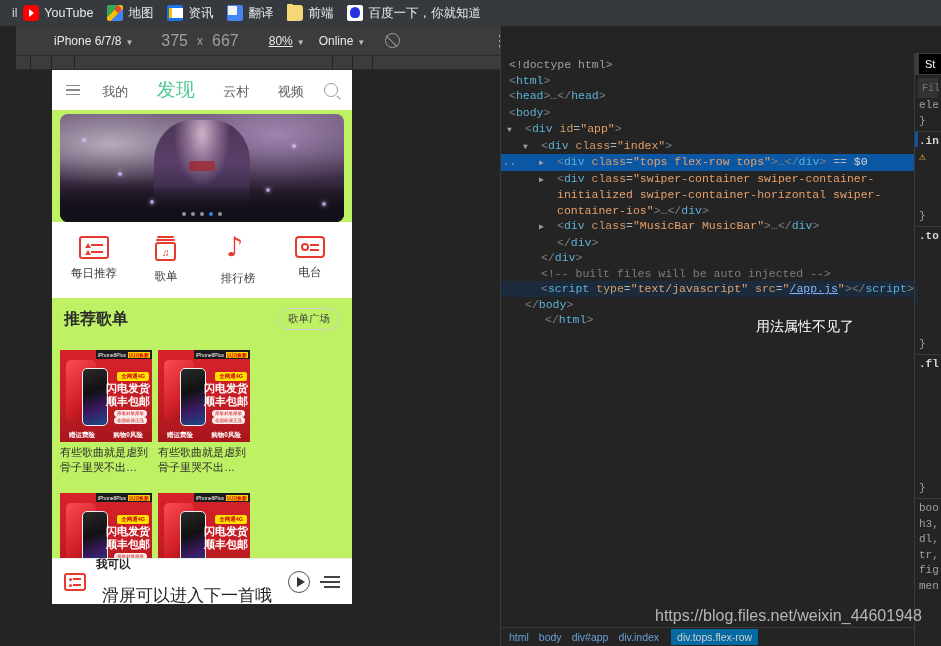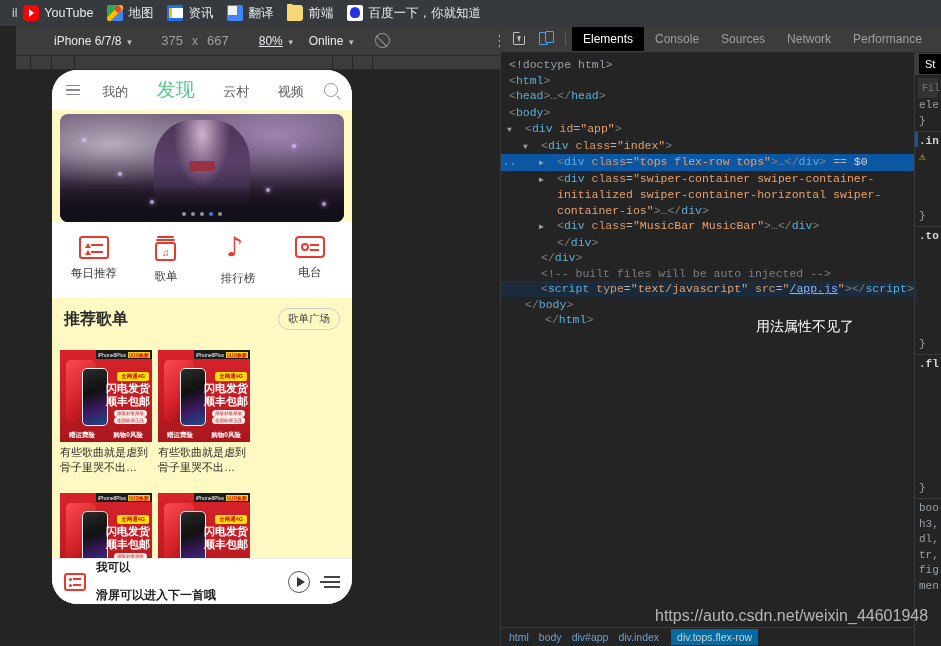--- a/index.html
+++ b/index.html
@@ -74,21 +74,21 @@
     background: #242424;
   }
   .device-toolbar {
     height: 30px; background: #3c3c3c;
     display: flex; align-items: center; color: #cfcfcf; font-size: 12px;
     border-bottom: 1px solid #2b2b2b;
     position: relative;
   }
   .dt-device { margin-left: 38px; color: #e8eaed; font-size: 12px; }
   .caret { margin-left: 4px; font-size: 8px; color: #bdbdbd; display: inline-block; }
-  .dt-w, .dt-h { color: #9aa0a6; font-size: 13px; }
+  .dt-w, .dt-h { color: #9aa0a6; font-size: 16px; }
   .dt-w { margin-left: 28px; }
   .dt-x { color: #9aa0a6; margin: 0 9px; font-size: 12px; }
   .dt-zoom { margin-left: 30px; color: #e8eaed; font-size: 12px; text-decoration: underline; }
   .dt-online { margin-left: 14px; color: #e8eaed; font-size: 12px; }
   .dt-noicon {
     margin-left: 20px; width: 15px; height: 15px; border-radius: 50%;
     border: 1.4px solid #9aa0a6; position: relative;
   }
   .dt-noicon::after {
     content: ""; position: absolute; left: 5.2px; top: -1.5px; width: 1.4px; height: 16px;
@@ -106,23 +106,22 @@
   }
   .ruler .tick { position: absolute; top: 0; width: 1px; height: 14px; background: #242424; }
 
   .device-stage {
     position: relative; height: 576px; background: #242424;
     display: flex; justify-content: flex-start; padding-left: 36px;
   }
 
   
   .phone {
-    width: 300px; height: 534px; background: #fef9c3; overflow: hidden;
+    width: 300px; height: 534px; background: #bef264; overflow: hidden;
     position: relative;
-    border-radius: 25px;
   }
 
   .nav {
     height: 40px; display: flex; align-items: center; background: #fff;
     padding: 0 14px; gap: 0;
   }
   .nav-menu { width: 16px; display: flex; flex-direction: column; gap: 3px; }
   .nav-menu i { display: block; height: 1.6px; background: #8a8a8a; }
   .nav-menu i:nth-child(1) { width: 14px; }
   .nav-menu i:nth-child(2) { width: 14px; }
@@ -284,21 +283,21 @@
     background: #fff; border-top: 1px solid #ececec;
     display: flex; align-items: center; padding: 0 12px; gap: 10px;
   }
   .mb-ic { width: 22px; height: 18px; border: 2px solid #e73a2e; border-radius: 3px; position: relative; flex:0 0 auto;}
   .mb-ic .d { position: absolute; left: 3px; width: 3px; height: 3px; background: #e73a2e; border-radius: 50%; }
   .mb-ic .d1 { top: 3px; } .mb-ic .d2 { top: 9px; }
   .mb-ic .l { position: absolute; right: 3px; height: 2px; background: #e73a2e; }
   .mb-ic .l1 { top: 3.5px; width: 8px; } .mb-ic .l2 { top: 9.5px; width: 8px; }
   .mb-txt { flex: 1; display: flex; flex-direction: column; gap: 12px; }
   .mb-t1 { font-size: 11.5px; color: #1f1f1f; font-weight: bold; }
-  .mb-t2 { font-size: 12px; color: #1f1f1f; font-weight: bold; }
+  .mb-t2 { font-size: 17px; color: #1f1f1f; font-weight: normal; text-align: center; }
   .mb-play {
     width: 22px; height: 22px; border-radius: 50%; border: 1.5px solid #555; position: relative; flex:0 0 auto;
   }
   .mb-play::after {
     content: ""; position: absolute; left: 8px; top: 5.5px;
     border-left: 8px solid #333; border-top: 5px solid transparent; border-bottom: 5px solid transparent;
   }
   .mb-queue { width: 20px; display: flex; flex-direction: column; gap: 3px; flex:0 0 auto; }
   .mb-queue i { display: block; height: 2px; background: #444; }
   .mb-queue i:nth-child(1) { width: 16px; margin-left: 4px; }
@@ -661,34 +660,20 @@
               <i></i>
             </span>
         </div>
 
       </div>
     </div>
   </div>
 
   <div class="devtools">
 
-    <div class="dt-tabs">
-      <span class="dt-toolicon">
-          <i class="insp-icon"></i>
-        </span>
-      <span class="dt-toolicon">
-          <i class="dev-icon"></i>
-        </span>
-      <span class="dt-sep"></span>
-      <span class="dt-tab active">Elements</span>
-      <span class="dt-tab">Console</span>
-      <span class="dt-tab">Sources</span>
-      <span class="dt-tab">Network</span>
-      <span class="dt-tab">Performance</span>
-    </div>
 
     <div class="dom-pane" id="dom-pane">
         <div class="dom-line" style="padding-left: 8px; text-indent: -9px;"><span class="tri"></span><span><span class="dc">&lt;!doctype html&gt;</span></span></div>
         <div class="dom-line" style="padding-left: 8px; text-indent: -9px;"><span class="tri"></span><span><span class="pn">&lt;</span><span class="tw">html</span><span class="pn">&gt;</span></span></div>
         <div class="dom-line" style="padding-left: 8px; text-indent: -9px;"><span class="tri">▶</span><span><span class="pn">&lt;</span><span class="tw">head</span><span class="pn">&gt;</span><span class="pn">…</span><span class="pn">&lt;/</span><span class="tw">head</span><span class="pn">&gt;</span></span></div>
         <div class="dom-line" style="padding-left: 8px; text-indent: -9px;"><span class="tri">▼</span><span><span class="pn">&lt;</span><span class="tw">body</span><span class="pn">&gt;</span></span></div>
         <div class="dom-line" style="padding-left: 24px; text-indent: -9px;"><span class="tri">▼</span><span><span class="pn">&lt;</span><span class="tw">div</span> <span class="at">id</span><span class="eq">=</span><span class="av">"app"</span><span class="pn">&gt;</span></span></div>
         <div class="dom-line" style="padding-left: 40px; text-indent: -9px;"><span class="tri">▼</span><span><span class="pn">&lt;</span><span class="tw">div</span> <span class="at">class</span><span class="eq">=</span><span class="av">"index"</span><span class="pn">&gt;</span></span></div>
         <div class="dom-line sel" style="padding-left: 56px; text-indent: -9px;"><span class="ellipsis-btn">···</span><span class="tri">▶</span><span><span class="pn">&lt;</span><span class="tw">div</span> <span class="at">class</span><span class="eq">=</span><span class="av">"tops flex-row tops"</span><span class="pn">&gt;</span><span class="pn">…</span><span class="pn">&lt;/</span><span class="tw">div</span><span class="pn">&gt;</span> <span class="eq">==</span> <span style="color:#d7d7d7">$0</span></span></div>
         <div class="dom-line" style="padding-left: 56px; text-indent: -9px;"><span class="tri">▶</span><span><span class="pn">&lt;</span><span class="tw">div</span> <span class="at">class</span><span class="eq">=</span><span class="av">"swiper-container swiper-container-initialized swiper-container-horizontal swiper-container-ios"</span><span class="pn">&gt;</span><span class="pn">…</span><span class="pn">&lt;/</span><span class="tw">div</span><span class="pn">&gt;</span></span></div>
@@ -742,15 +727,15 @@
         <div class="sp-line">h3,</div>
         <div class="sp-line">dl,</div>
         <div class="sp-line">tr,</div>
         <div class="sp-line">fig</div>
         <div class="sp-line">men</div>
       </div>
     </div>
 
   </div>
 
-  <div class="watermark">https://auto.csdn.net/weixin_44601948</div>
+  <div class="watermark">https://blog.files.net/weixin_44601948</div>
 
 </div>
 
 </body></html>

